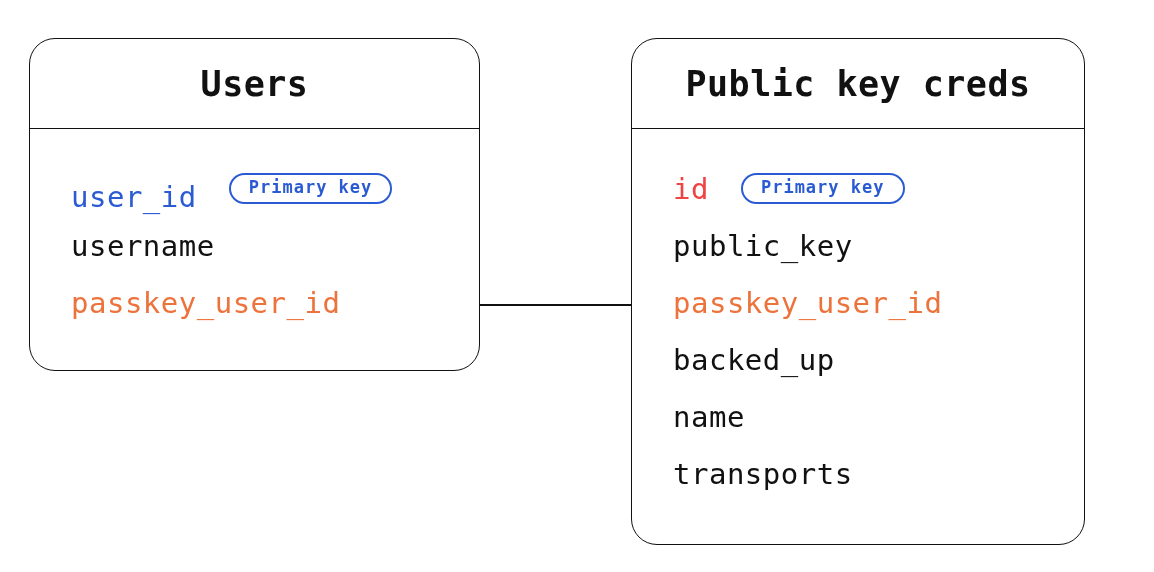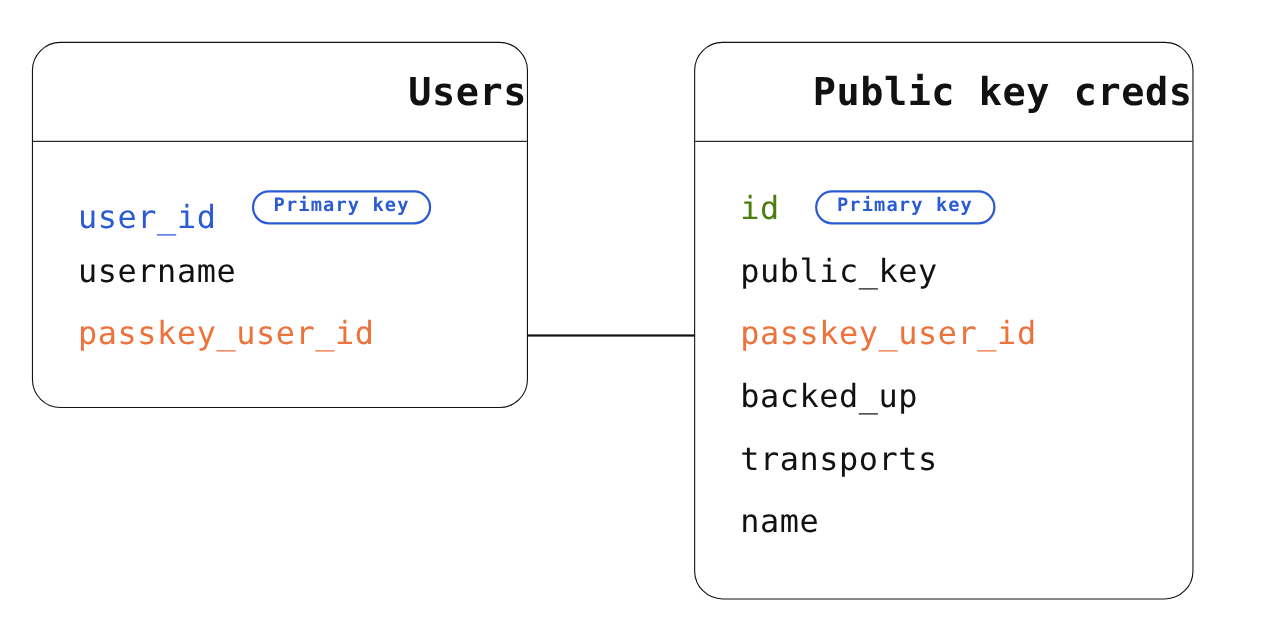--- a/index.html
+++ b/index.html
@@ -37,21 +37,21 @@
     left: 631px;
     top: 38px;
     width: 454px;
     height: 507px;
   }
   .card-header {
     height: 90px;
     border-bottom: 1.5px solid #111111;
     display: flex;
     align-items: center;
-    justify-content: flex-end;
+    justify-content: center;
     box-sizing: border-box;
   }
   .card-title {
     font-size: 35px;
     font-weight: bold;
     letter-spacing: 0.5px;
     white-space: nowrap;
   }
   .card-body {
     padding: 31px 20px 0 41px;
@@ -111,34 +111,34 @@
   </div>
 
   <div class="relation-line"></div>
 
   <div class="table-card card-creds">
     <div class="card-header">
       <span class="card-title">Public key creds</span>
     </div>
     <div class="card-body">
       <div class="field-row">
-        <span class="field-name" style="color: #4d7c0f;">id</span>
+        <span class="field-name" style="color: #ef4444;">id</span>
         <span class="pk-badge" style="color: rgb(43, 91, 211);">Primary key</span>
       </div>
       <div class="field-row">
         <span class="field-name">public_key</span>
       </div>
       <div class="field-row">
         <span class="field-name" style="color: rgb(237, 115, 60);">passkey_user_id</span>
       </div>
       <div class="field-row">
         <span class="field-name">backed_up</span>
       </div>
       <div class="field-row">
-        <span class="field-name">transports</span>
+        <span class="field-name">name</span>
       </div>
       <div class="field-row">
-        <span class="field-name">name</span>
+        <span class="field-name">transports</span>
       </div>
     </div>
   </div>
 
 </div>
 
 </body></html>

